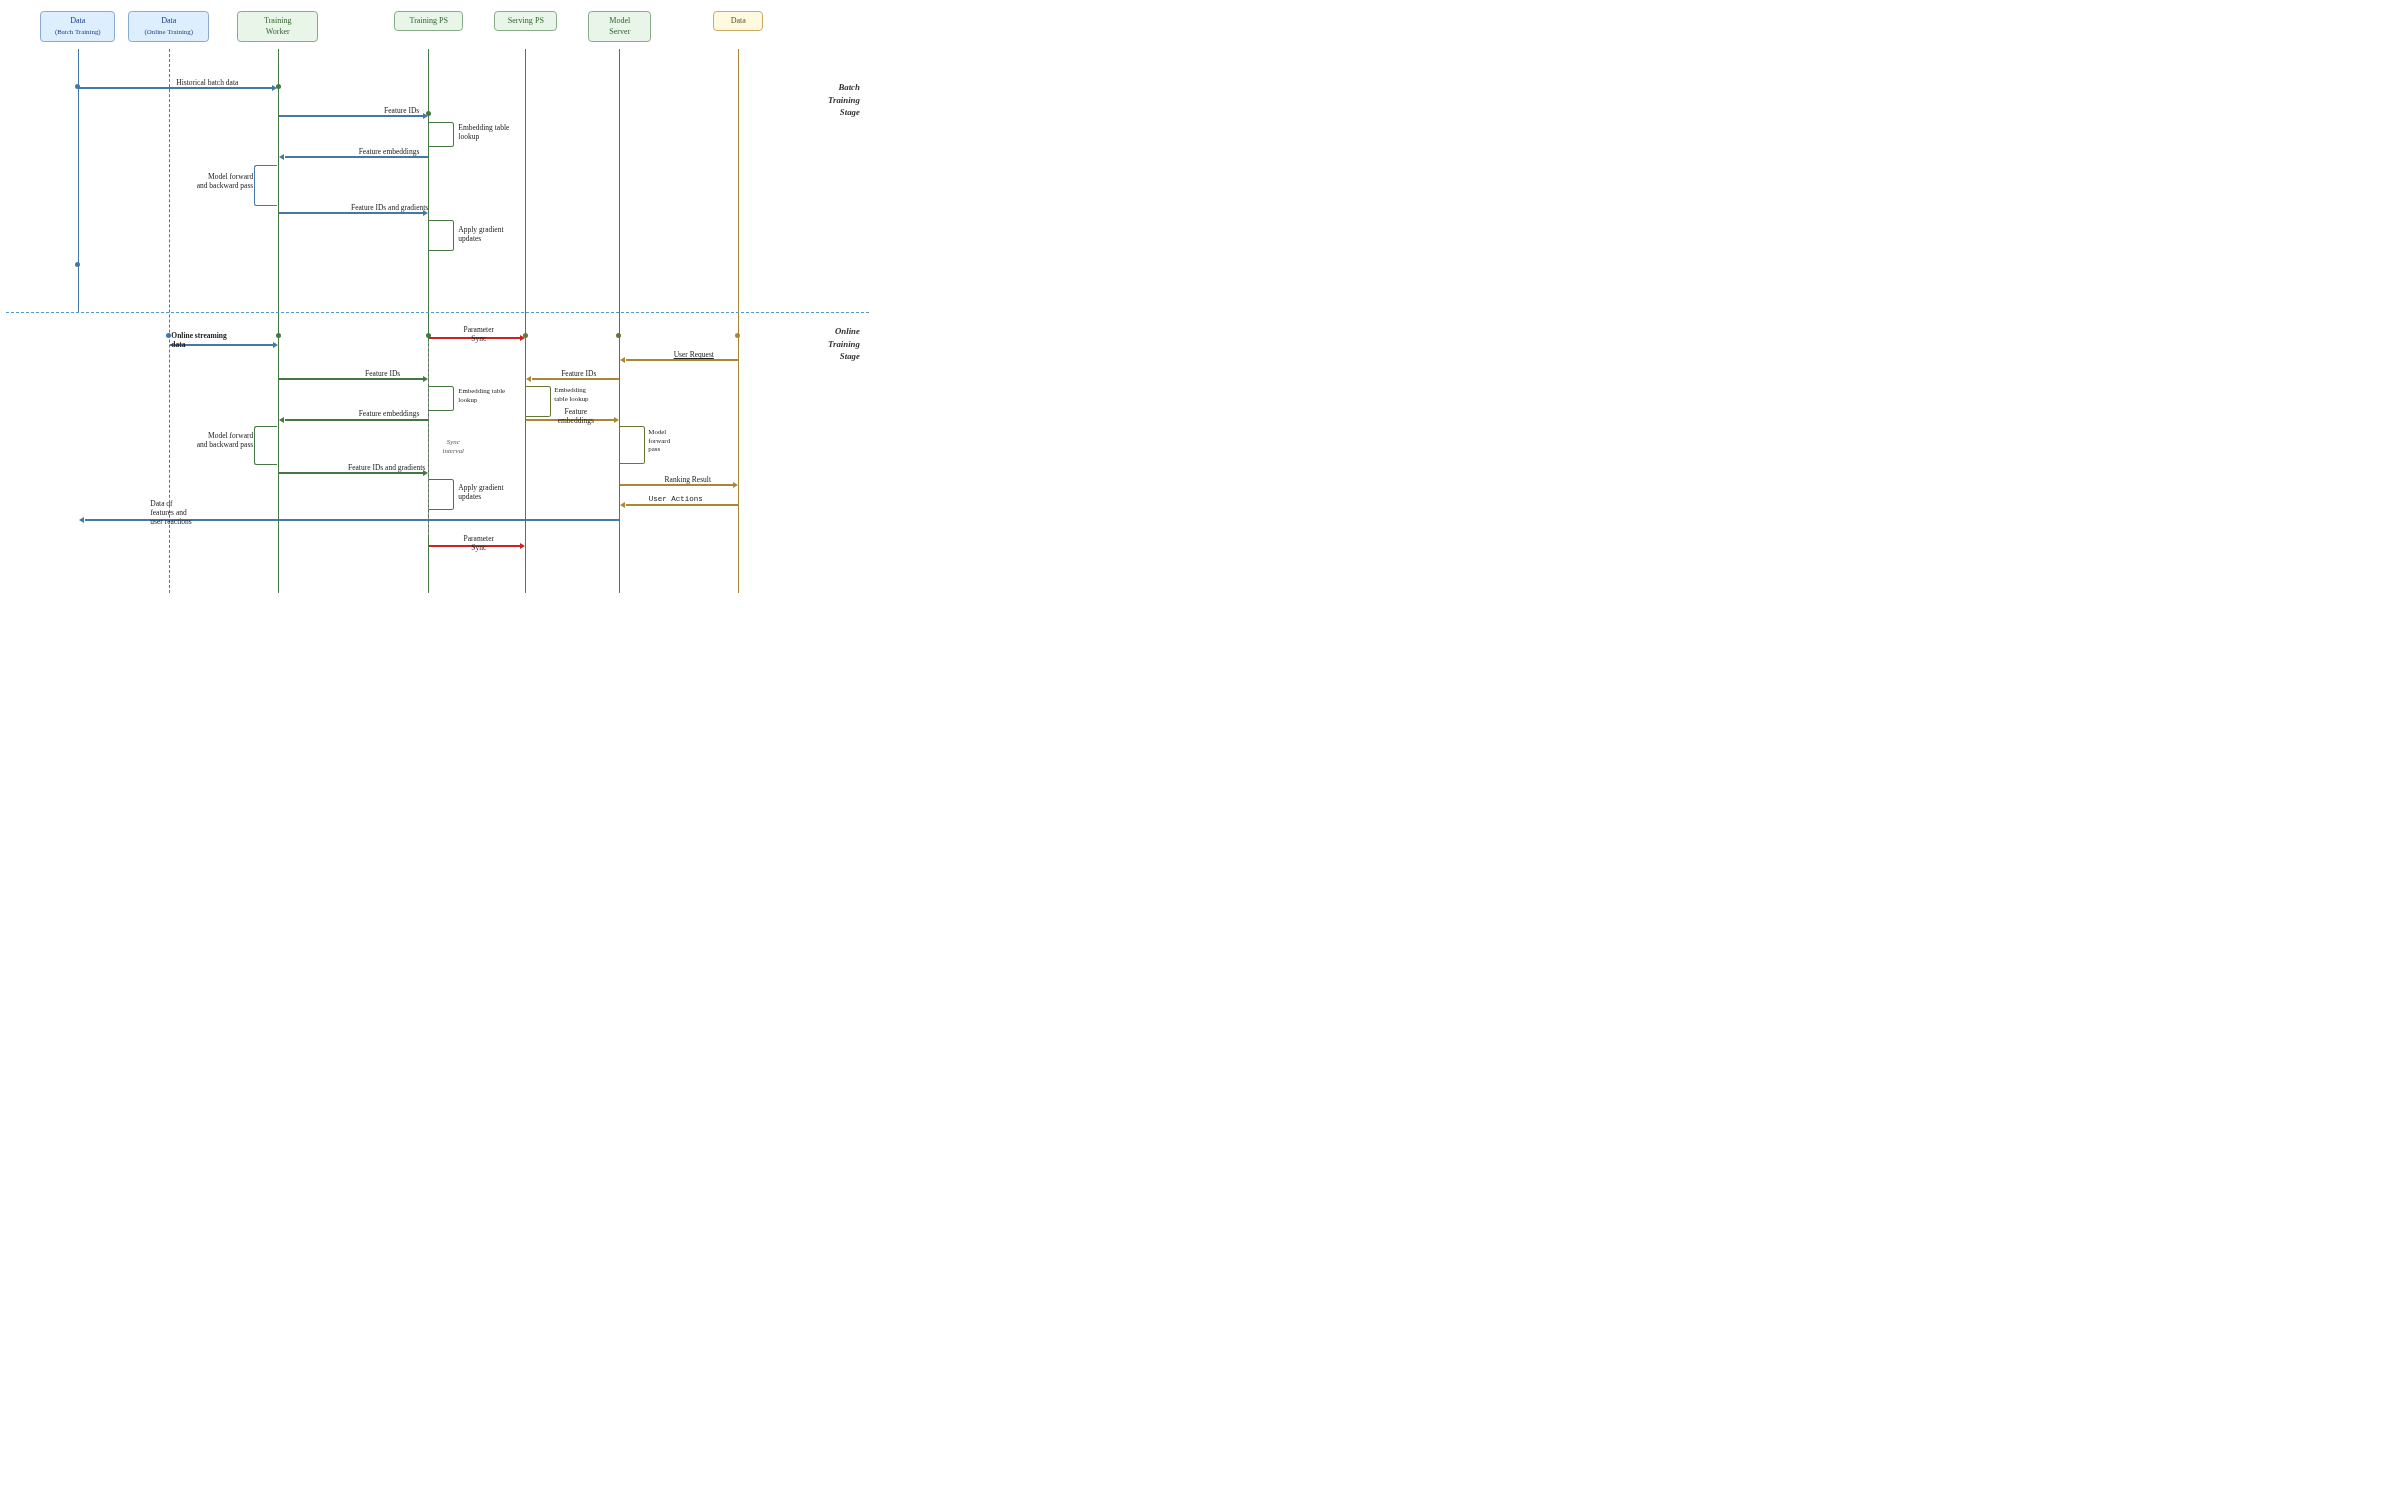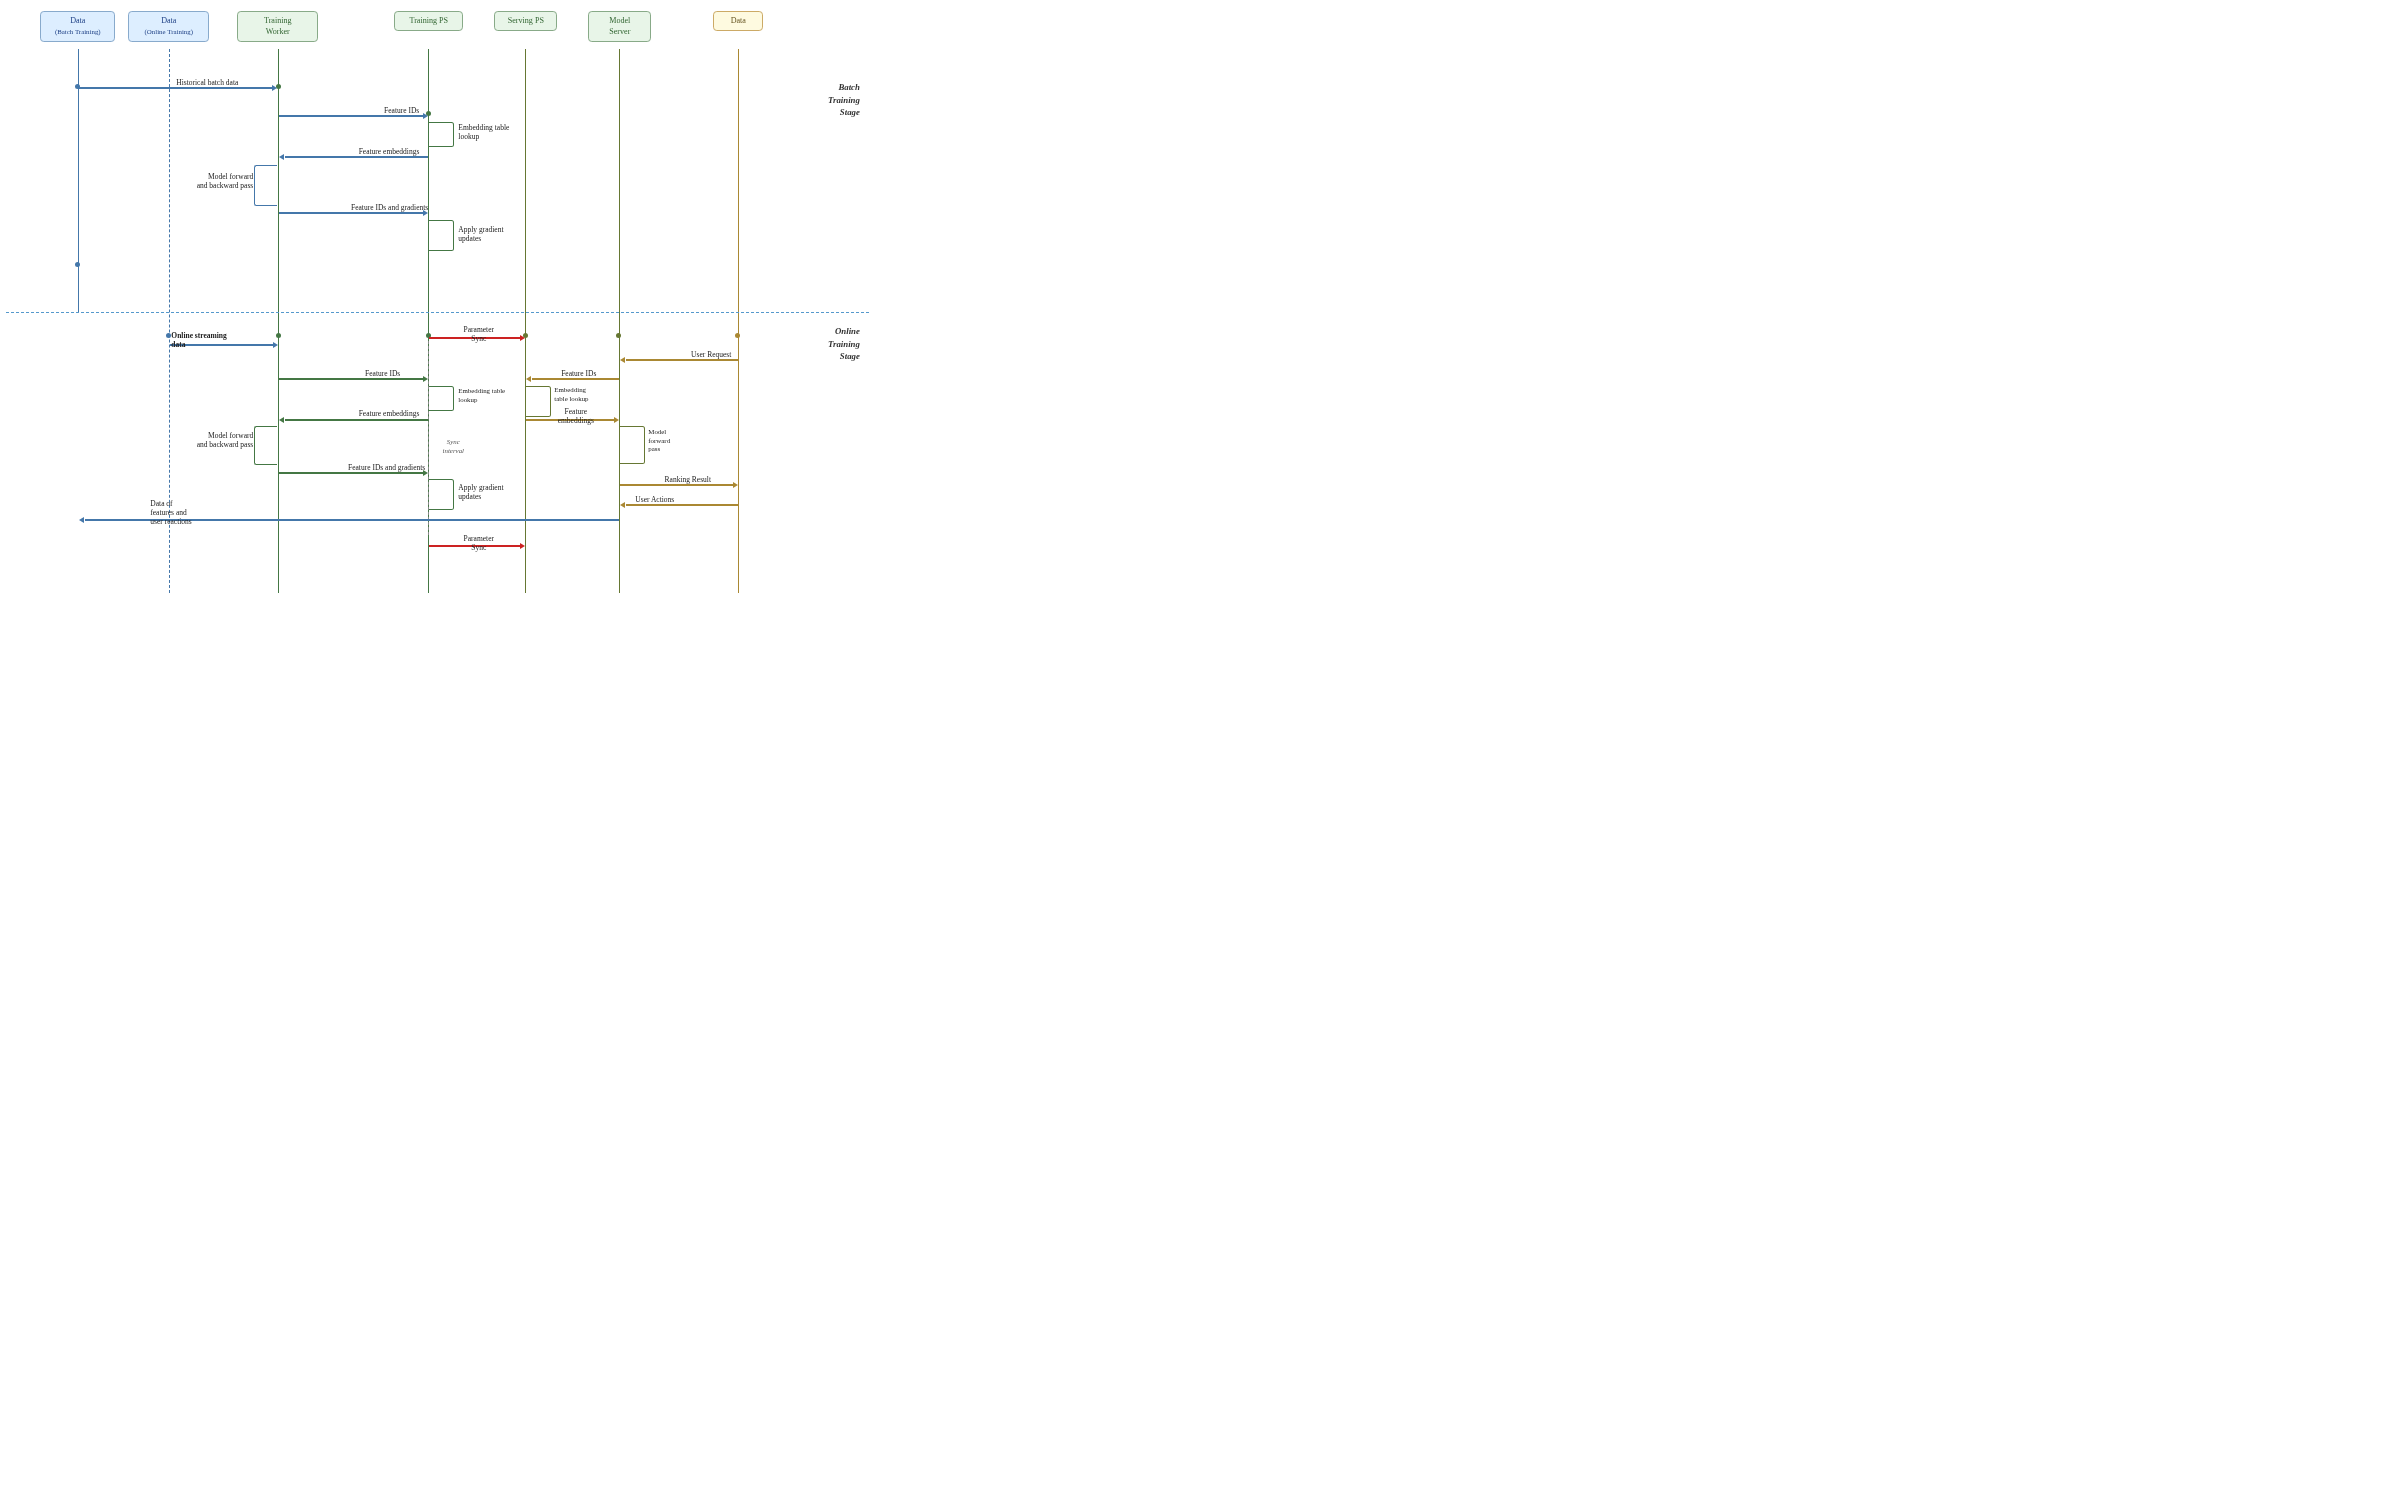--- a/index.html
+++ b/index.html
@@ -185,21 +185,21 @@
   <div style="position:absolute; top:331px; left:423px; width:96px; height:1.3px;">
     <div style="position:absolute; top:0; left:0; right:5.6px; height:1.3px; background:#cc2222;"></div>
     <div style="position:absolute; right:0; top:-2.5px; width:0; height:0; border-top:3.1px solid transparent; border-bottom:3.1px solid transparent; border-left:5.6px solid #cc2222;"></div>
   </div>
   <div class="msg-label" style="top:319px; left:438px; width:69px; text-align:center;">Parameter<br>Sync</div>
 
   <div style="position:absolute; top:353px; left:614px; width:118px; height:1.3px;">
     <div style="position:absolute; top:0; left:5.6px; right:0; height:1.3px; background:#aa8833;"></div>
     <div style="position:absolute; left:0; top:-2.5px; width:0; height:0; border-top:3.1px solid transparent; border-bottom:3.1px solid transparent; border-right:5.6px solid #aa8833;"></div>
   </div>
-  <div class="msg-label" style="top:344px; left:650px; width:75px; ">User Request</div>
+  <div class="msg-label" style="top:344px; left:650px; width:75px; text-align:center;text-decoration:underline;">User Request</div>
 
   <div style="position:absolute; top:372px; left:273px; width:149px; height:1.3px;">
     <div style="position:absolute; top:0; left:0; right:5.6px; height:1.3px; background:#447744;"></div>
     <div style="position:absolute; right:0; top:-2.5px; width:0; height:0; border-top:3.1px solid transparent; border-bottom:3.1px solid transparent; border-left:5.6px solid #447744;"></div>
   </div>
   <div class="msg-label" style="top:363px; left:306px; width:88px;">Feature IDs</div>
 
   <div style="position:absolute; top:372px; left:520px; width:93px; height:1.3px;">
     <div style="position:absolute; top:0; left:5.6px; right:0; height:1.3px; background:#aa8833;"></div>
     <div style="position:absolute; left:0; top:-2.5px; width:0; height:0; border-top:3.1px solid transparent; border-bottom:3.1px solid transparent; border-right:5.6px solid #aa8833;"></div>
@@ -246,21 +246,21 @@
   <div style="position:absolute; top:478px; left:614px; width:118px; height:1.3px;">
     <div style="position:absolute; top:0; left:0; right:5.6px; height:1.3px; background:#aa8833;"></div>
     <div style="position:absolute; right:0; top:-2.5px; width:0; height:0; border-top:3.1px solid transparent; border-bottom:3.1px solid transparent; border-left:5.6px solid #aa8833;"></div>
   </div>
   <div class="msg-label" style="top:469px; left:644px; width:75px; text-align:center;">Ranking Result</div>
 
   <div style="position:absolute; top:498px; left:614px; width:118px; height:1.3px;">
     <div style="position:absolute; top:0; left:5.6px; right:0; height:1.3px; background:#aa8833;"></div>
     <div style="position:absolute; left:0; top:-2.5px; width:0; height:0; border-top:3.1px solid transparent; border-bottom:3.1px solid transparent; border-right:5.6px solid #aa8833;"></div>
   </div>
-  <div class="msg-label" style="top:489px; left:611px; width:75px; text-align:center;">User Actions</div>
+  <div class="msg-label" style="top:489px; left:632px; width:75px; text-align:center;font-family:Liberation Mono, monospace;">User Actions</div>
 
   <div style="position:absolute; top:513px; left:73px; width:540px; height:1.3px;">
     <div style="position:absolute; top:0; left:5.6px; right:0; height:1.3px; background:#4477aa;"></div>
     <div style="position:absolute; left:0; top:-2.5px; width:0; height:0; border-top:3.1px solid transparent; border-bottom:3.1px solid transparent; border-right:5.6px solid #4477aa;"></div>
   </div>
   <div class="msg-label" style="top:493px; left:144px; width:88px; text-align:left;">Data of<br>features and<br>user reactions</div>
 
   <div style="position:absolute; top:539px; left:423px; width:96px; height:1.3px;">
     <div style="position:absolute; top:0; left:0; right:5.6px; height:1.3px; background:#cc2222;"></div>
     <div style="position:absolute; right:0; top:-2.5px; width:0; height:0; border-top:3.1px solid transparent; border-bottom:3.1px solid transparent; border-left:5.6px solid #cc2222;"></div>

